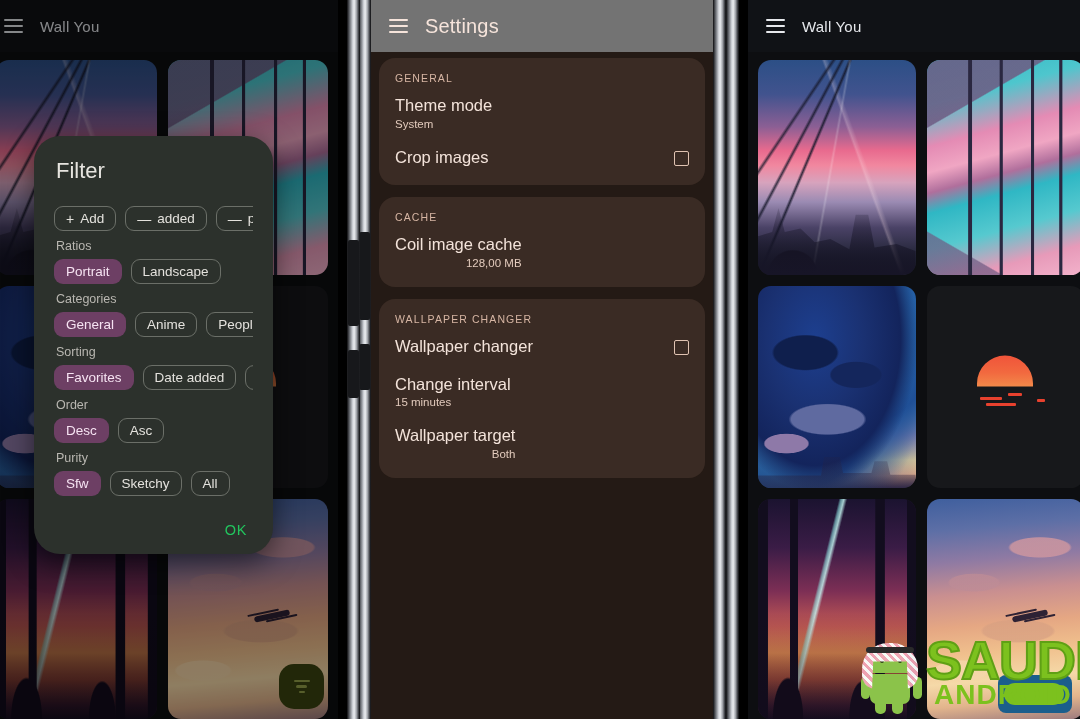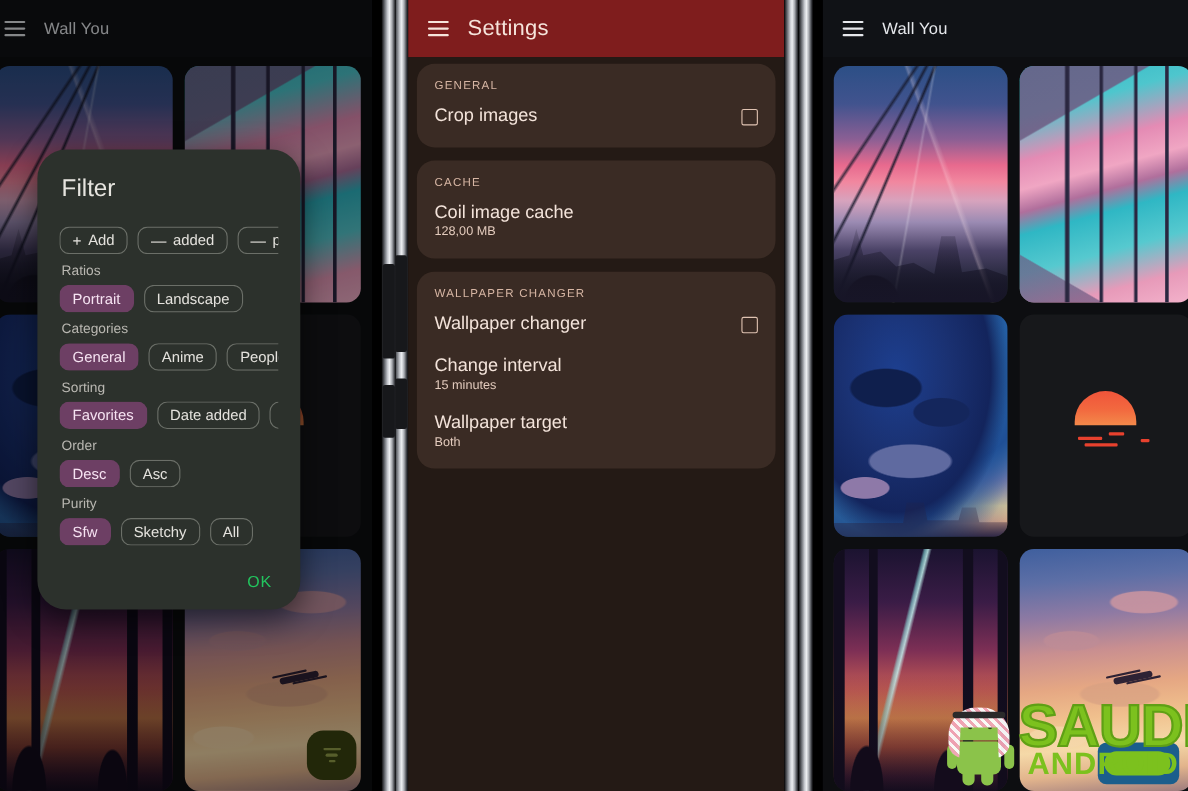--- a/index.html
+++ b/index.html
@@ -41,21 +41,21 @@
   .appbar .title { font-size:15px; letter-spacing:.2px; }
   .hamburger { width:19px; height:14px; display:flex; flex-direction:column; justify-content:space-between; flex:0 0 auto; }
   .hamburger i { display:block; height:1.6px; width:100%; border-radius:2px; }
 
   
   .t-dark .appbar { background:#101216; }
   .t-dark .appbar .title { color:#e6e8ec; }
   .t-dark .hamburger i { background:#e6e8ec; }
 
   
-  .t-brown .appbar { background:#7f1d1d; }
+  .t-brown .appbar { background:#737373; }
   .t-brown .appbar .title { color:#f6e4db; font-size:20px; }
   .t-brown .hamburger i { background:#f6e4db; }
 
   
   .grid { display:grid; grid-template-columns:1fr 1fr; gap:11px; padding:8px 10px 0 10px; }
   .tile { border-radius:13px; overflow:hidden; position:relative; }
   .tile.r1 { height:215px; }
   .tile.r2 { height:202px; }
   .tile.r3 { height:220px; }
 
@@ -196,21 +196,21 @@
     display:flex; align-items:center; justify-content:center;
   }
   .fab i { display:block; background:#96a34a; height:2.2px; border-radius:2px; margin:1.6px 0; }
   .fab i:nth-child(1){ width:16px; } .fab i:nth-child(2){ width:11px; } .fab i:nth-child(3){ width:6px; }
 
   
   .setbody { position:absolute; top:52px; left:0; right:0; bottom:0; background:#241a15; padding:6px 8px 0 8px; }
   .card { background:#3a2b24; border-radius:16px; padding:14px 16px 18px 16px; margin-bottom:12px; }
   .cardlbl { font-size:10.5px; letter-spacing:1.1px; color:#d7b6a4; margin-bottom:11px; }
   .srow { display:flex; align-items:flex-start; justify-content:space-between; margin-bottom:17px; }
-  .srow:last-child { margin-bottom:0; }
+  .srow:last-child { margin-bottom:0;text-align:right; }
   .stitle { font-size:16.5px; color:#f3e3da; line-height:1.25; }
   .ssub { font-size:11.5px; color:#e3cbbd; margin-top:2px; }
   .cbox { width:15px; height:15px; border:1.6px solid #e0c3b2; border-radius:2px; margin-top:4px; flex:0 0 auto; }
 
   
   .wm { position:absolute; right:2px; bottom:2px; z-index:60; width:230px; height:88px; }
   .wm .txt1 {
     position:absolute; left:78px; top:4px; font-size:54px; font-weight:bold;
     color:#7cc11e; letter-spacing:-1px; line-height:1;
     -webkit-text-stroke:2px #5fa015;
@@ -285,20 +285,26 @@
               <i></i>
               <i></i>
               <i></i>
             </span>
           <span class="title">Settings</span>
         </div>
         <div class="setbody">
 
           <div class="card">
             <div class="cardlbl">GENERAL</div>
+            <div class="srow">
+              <div>
+                <div class="stitle">Theme mode</div>
+                <div class="ssub">System</div>
+              </div>
+            </div>
             <div class="srow">
               <div>
                 <div class="stitle">Crop images</div>
               </div>
               <div class="cbox"></div>
             </div>
           </div>
 
           <div class="card">
             <div class="cardlbl">CACHE</div>

